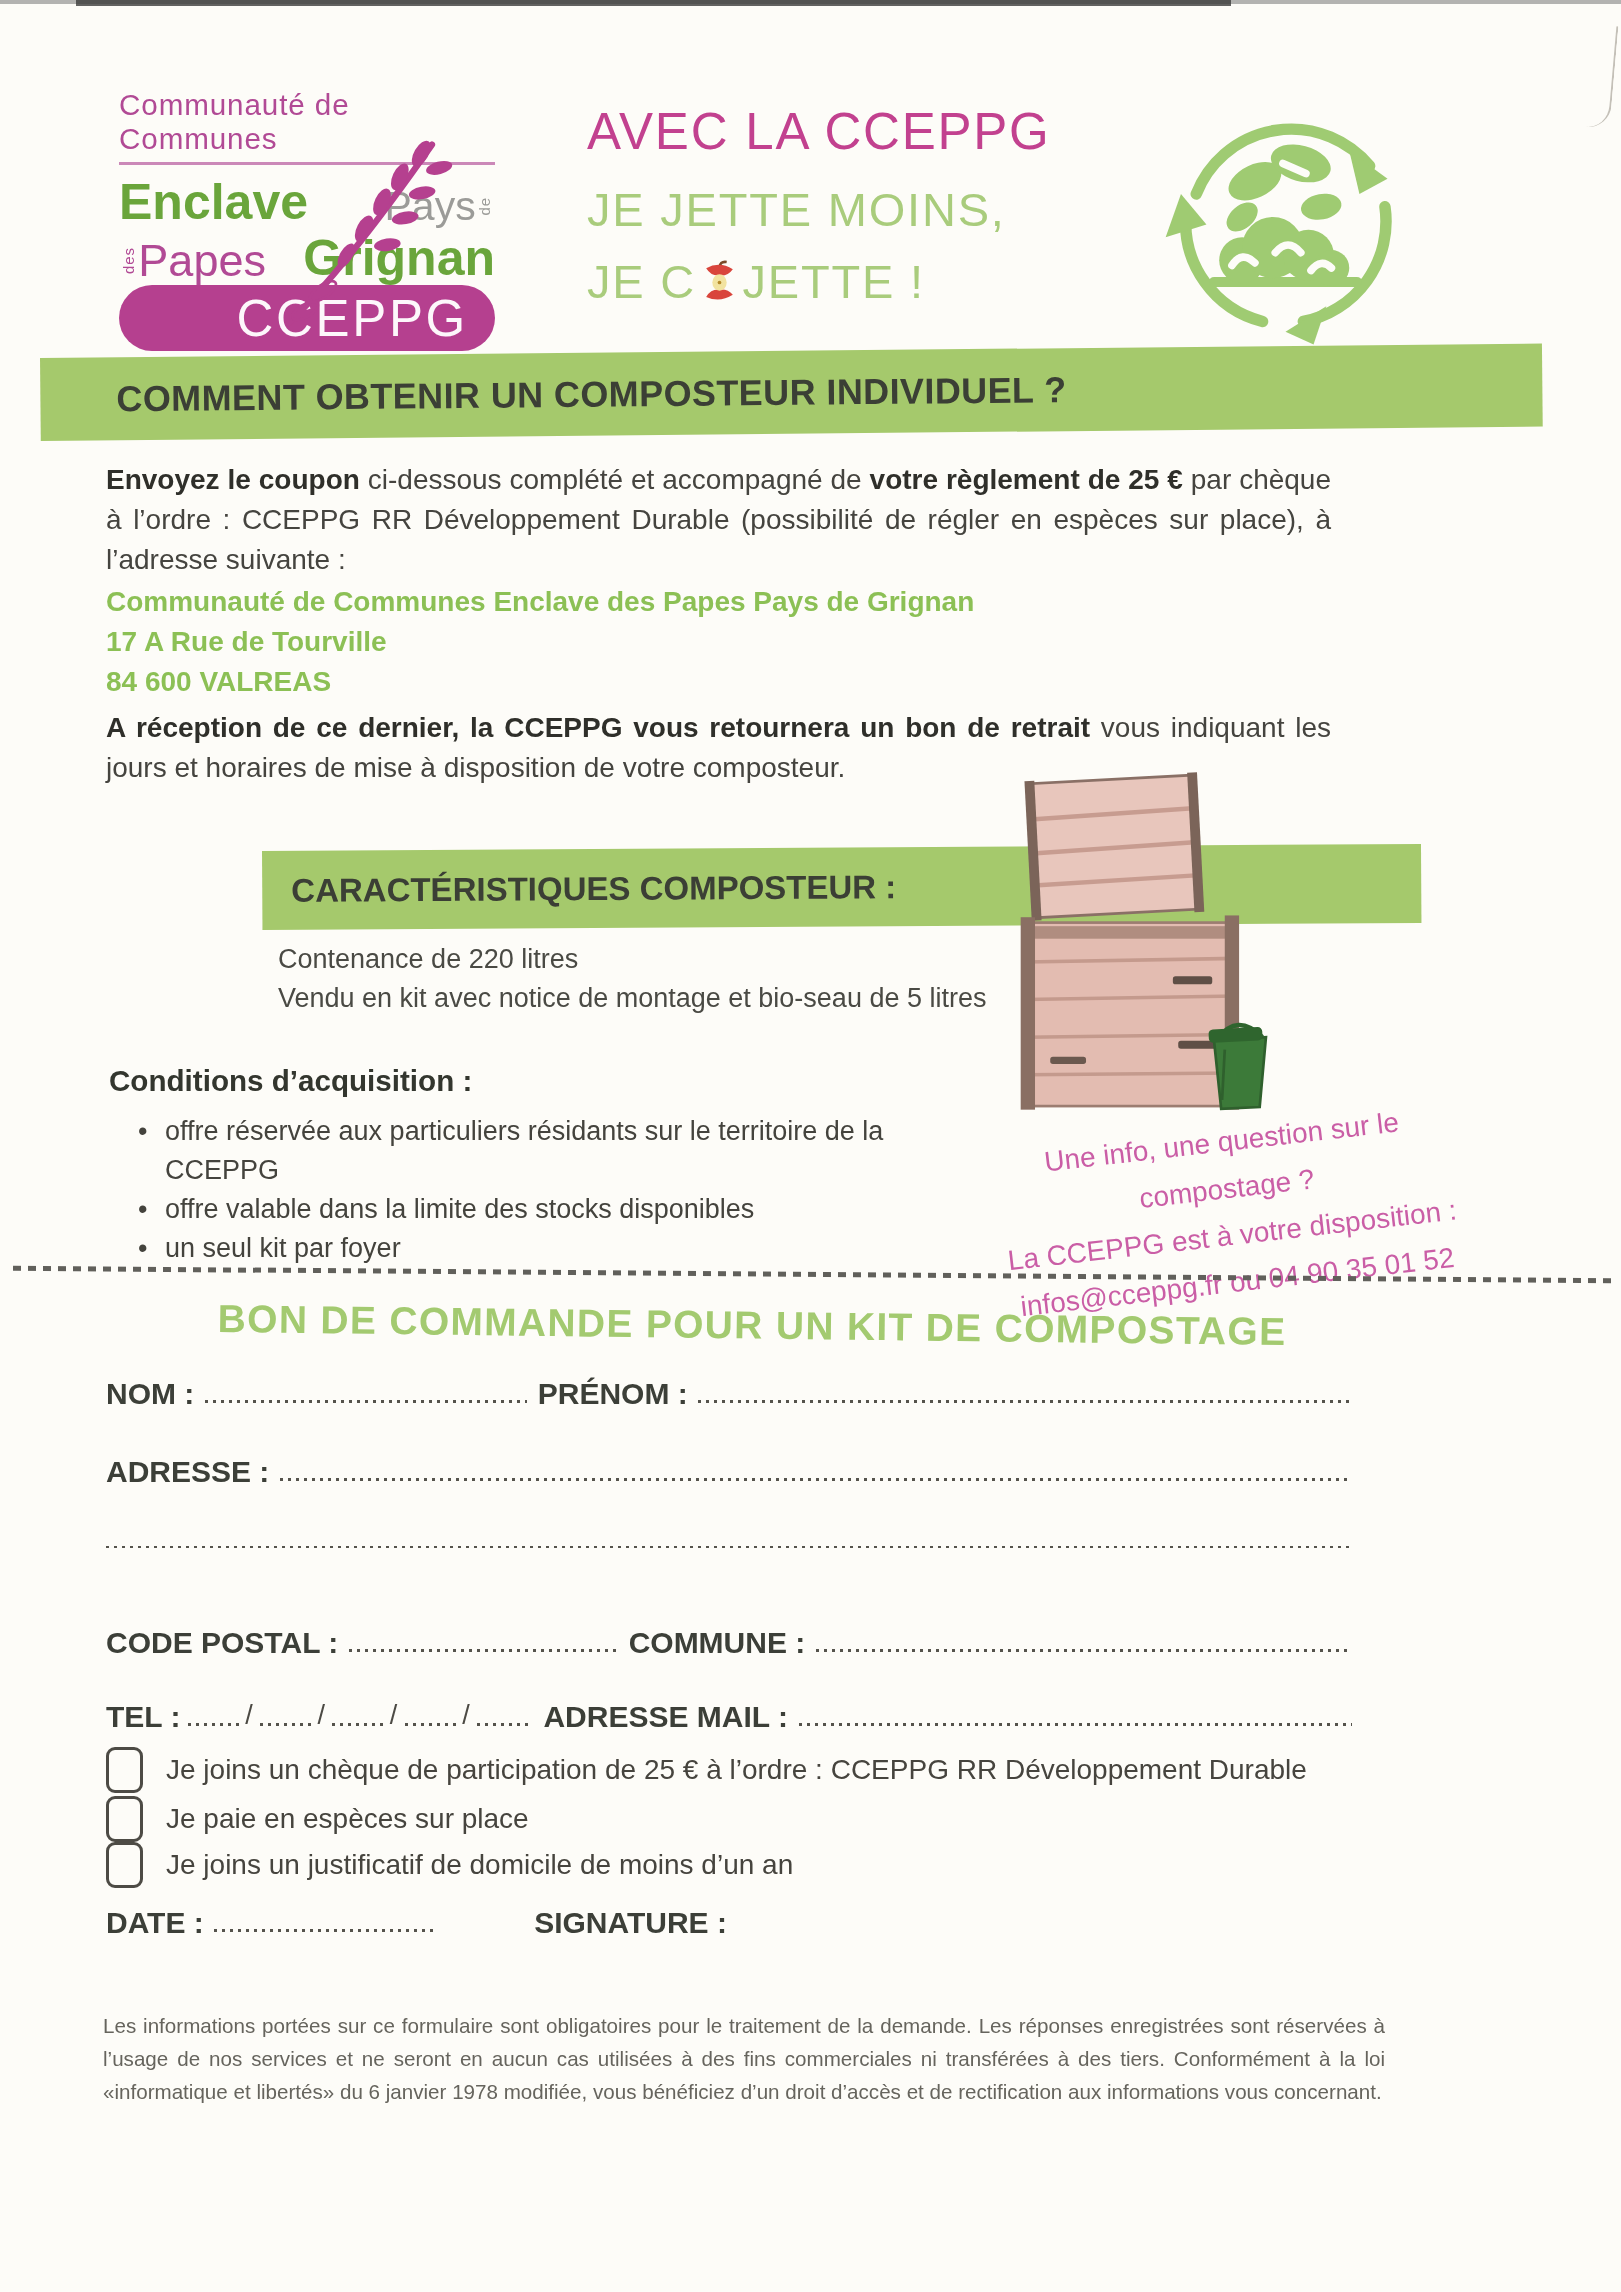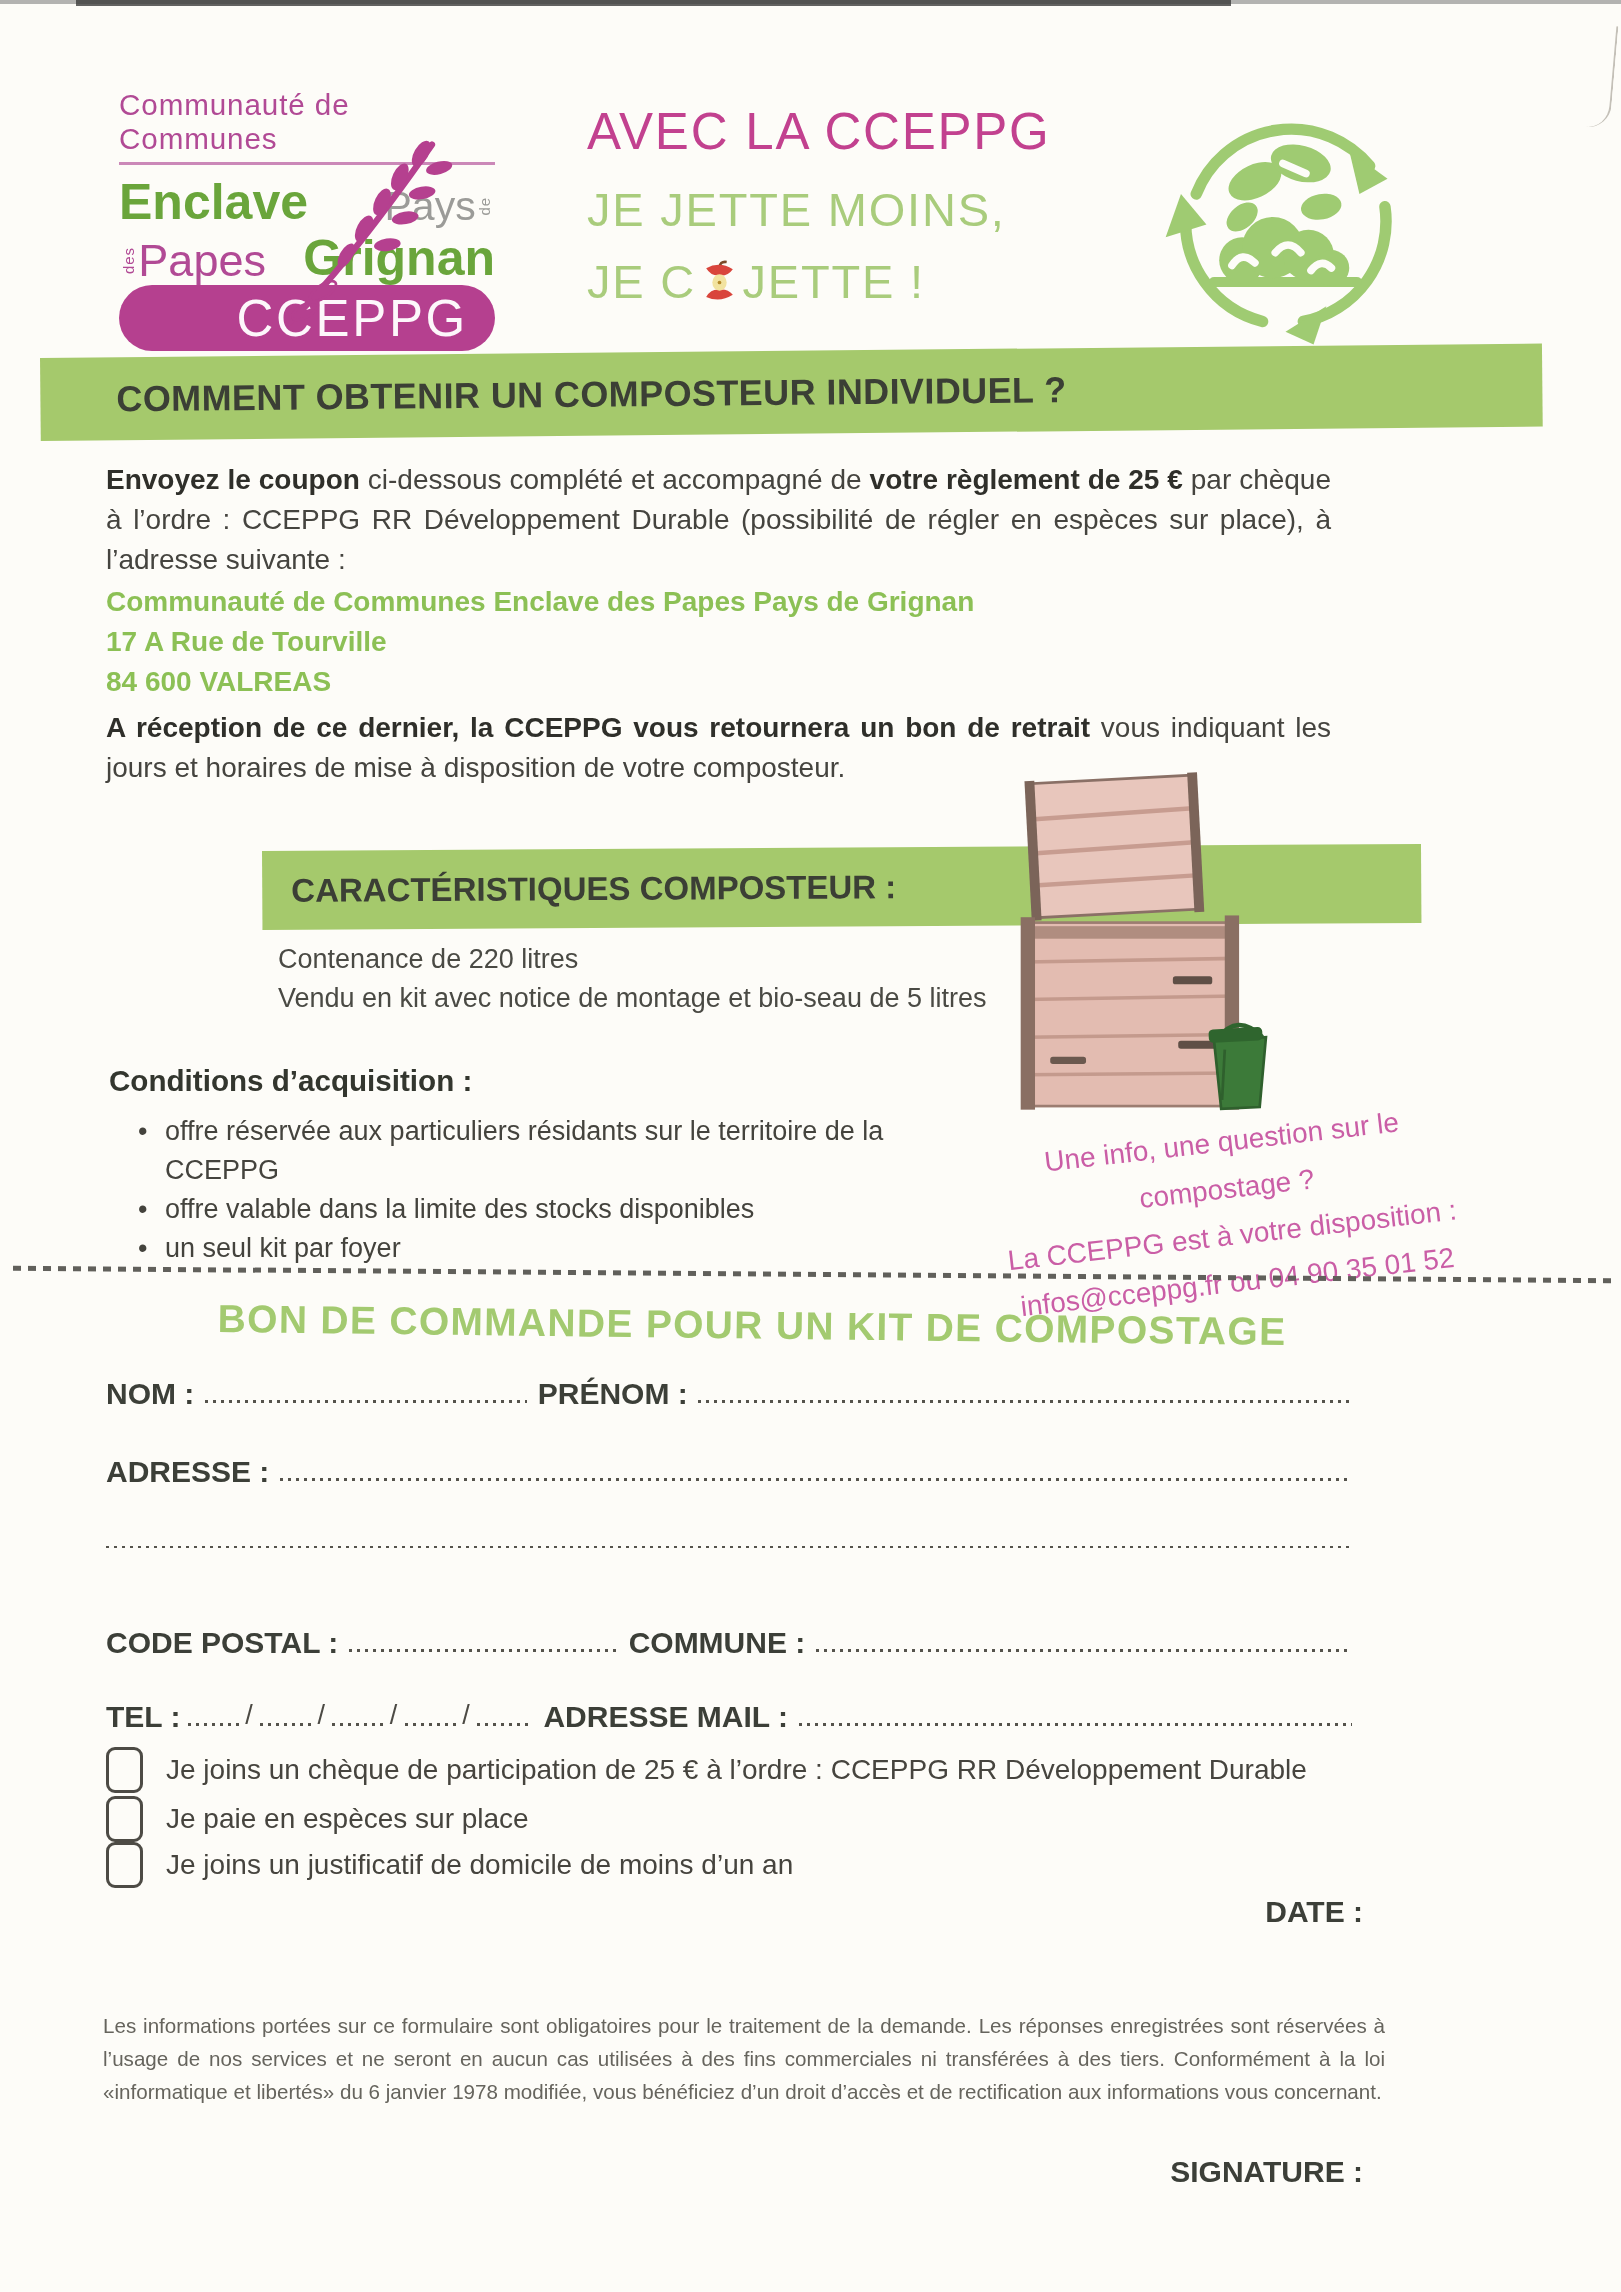--- a/index.html
+++ b/index.html
@@ -71,21 +71,21 @@
   .form-row{left:106px;right:258px;display:flex;align-items:flex-end;height:41px;}
   .flabel{font-size:30px;font-weight:700;color:#3c3f38;white-space:nowrap;line-height:1;}
   .dots{height:2.7px;background-image:repeating-linear-gradient(90deg,#55534c 0 2.7px,transparent 2.7px 8px);
         align-self:flex-end;margin:0 10.7px 6.3px 10.7px;flex:1;}
   .dots.fix-nom{flex:0 0 322px;}
   .dots.fix-cp{flex:0 0 269px;}
   .dots.fix-tel{flex:0 0 54px;margin:0 3.6px 6.3px 7.2px;}
   .dots.fix-date{flex:0 0 224px;}
   .slash{font-size:27px;color:#4c4a44;margin-bottom:0.9px;}
   .row-nom{top:1368px;} .row-adresse{top:1446px;} .row-dotline{top:1542px;height:12.5px;}
-  .row-cp{top:1617px;} .row-tel{top:1691px;} .row-date{top:1897px;flex-direction:column;}
+  .row-cp{top:1617px;} .row-tel{top:1691px;} .row-date{top:1897px;}
   .spacer-sig{width:85px;}
 
   .cb-row{left:106px;display:flex;align-items:center;height:47px;}
   .cb1{top:1746px;} .cb2{top:1795px;} .cb3{top:1841px;}
   .cbx{width:31px;height:40px;border:3.6px solid #4d4b45;border-radius:9px;margin-right:23px;
        background:transparent;flex:0 0 auto;}
   .cb-label{font-size:28px;color:#46443e;}
 
   .footer{left:103px;top:2009px;width:1282px;font-size:20.6px;line-height:33px;
           text-align:justify;color:#66645d;}

